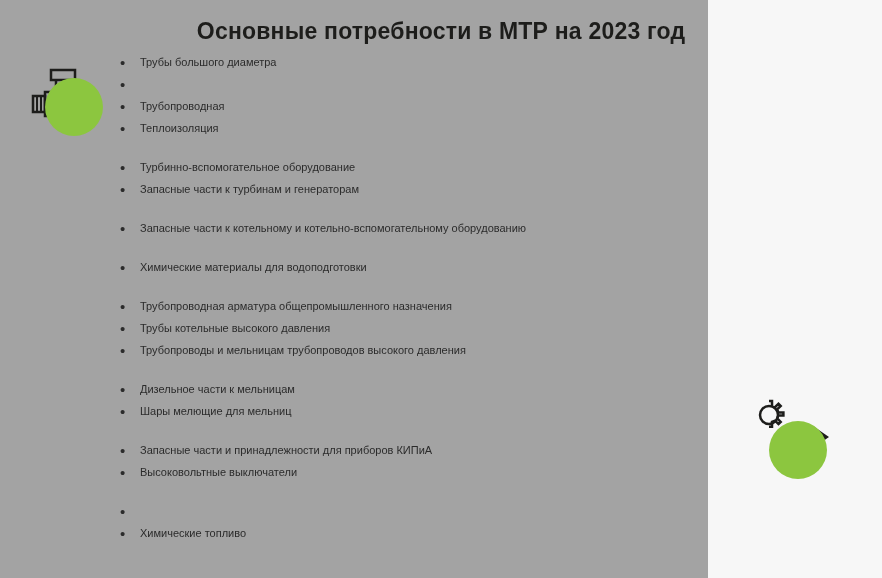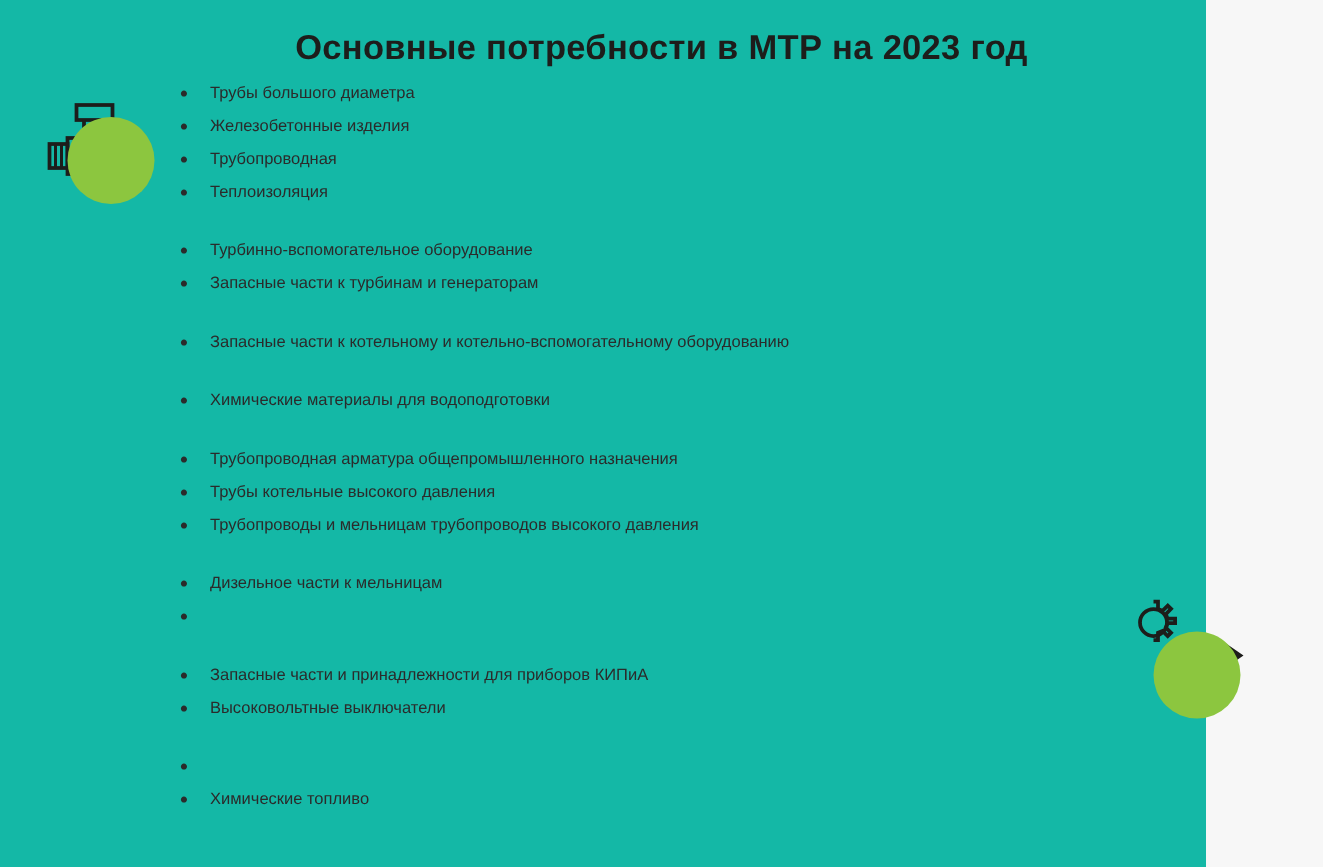--- a/index.html
+++ b/index.html
@@ -8,23 +8,23 @@
   }
   body {
     width: 882px;
     height: 578px;
     background: #f7f7f7;
     font-family: "Liberation Sans", sans-serif;
     overflow: hidden;
   }
   .slide {
     position: relative;
-    width: 804px;
+    width: 708px;
     height: 578px;
-    background: #14b8a6;
+    background: #a3a3a3;
     box-sizing: border-box;
   }
   .title {
     position: absolute;
     top: 18px;
     left: 0;
     width: 882px;
     text-align: center;
     font-size: 23px;
     font-weight: bold;
@@ -123,21 +123,20 @@
 
   <div class="content">
 
     <div class="group">
       <div class="bullet-row">
         <span class="bullet-dot">•</span>
         <span class="bullet-text">Трубы большого диаметра</span>
       </div>
       <div class="bullet-row">
         <span class="bullet-dot">•</span>
-        <span class="bullet-text">Железобетонные изделия</span>
       </div>
       <div class="bullet-row">
         <span class="bullet-dot">•</span>
         <span class="bullet-text">Трубопроводная</span>
       </div>
       <div class="bullet-row">
         <span class="bullet-dot">•</span>
         <span class="bullet-text">Теплоизоляция</span>
       </div>
     </div>
@@ -182,20 +181,21 @@
       </div>
     </div>
 
     <div class="group">
       <div class="bullet-row">
         <span class="bullet-dot">•</span>
         <span class="bullet-text">Дизельное части к мельницам</span>
       </div>
       <div class="bullet-row">
         <span class="bullet-dot">•</span>
+        <span class="bullet-text">Шары мелющие для мельниц</span>
       </div>
     </div>
 
     <div class="group">
       <div class="bullet-row">
         <span class="bullet-dot">•</span>
         <span class="bullet-text">Запасные части и принадлежности для приборов КИПиА</span>
       </div>
       <div class="bullet-row">
         <span class="bullet-dot">•</span>

